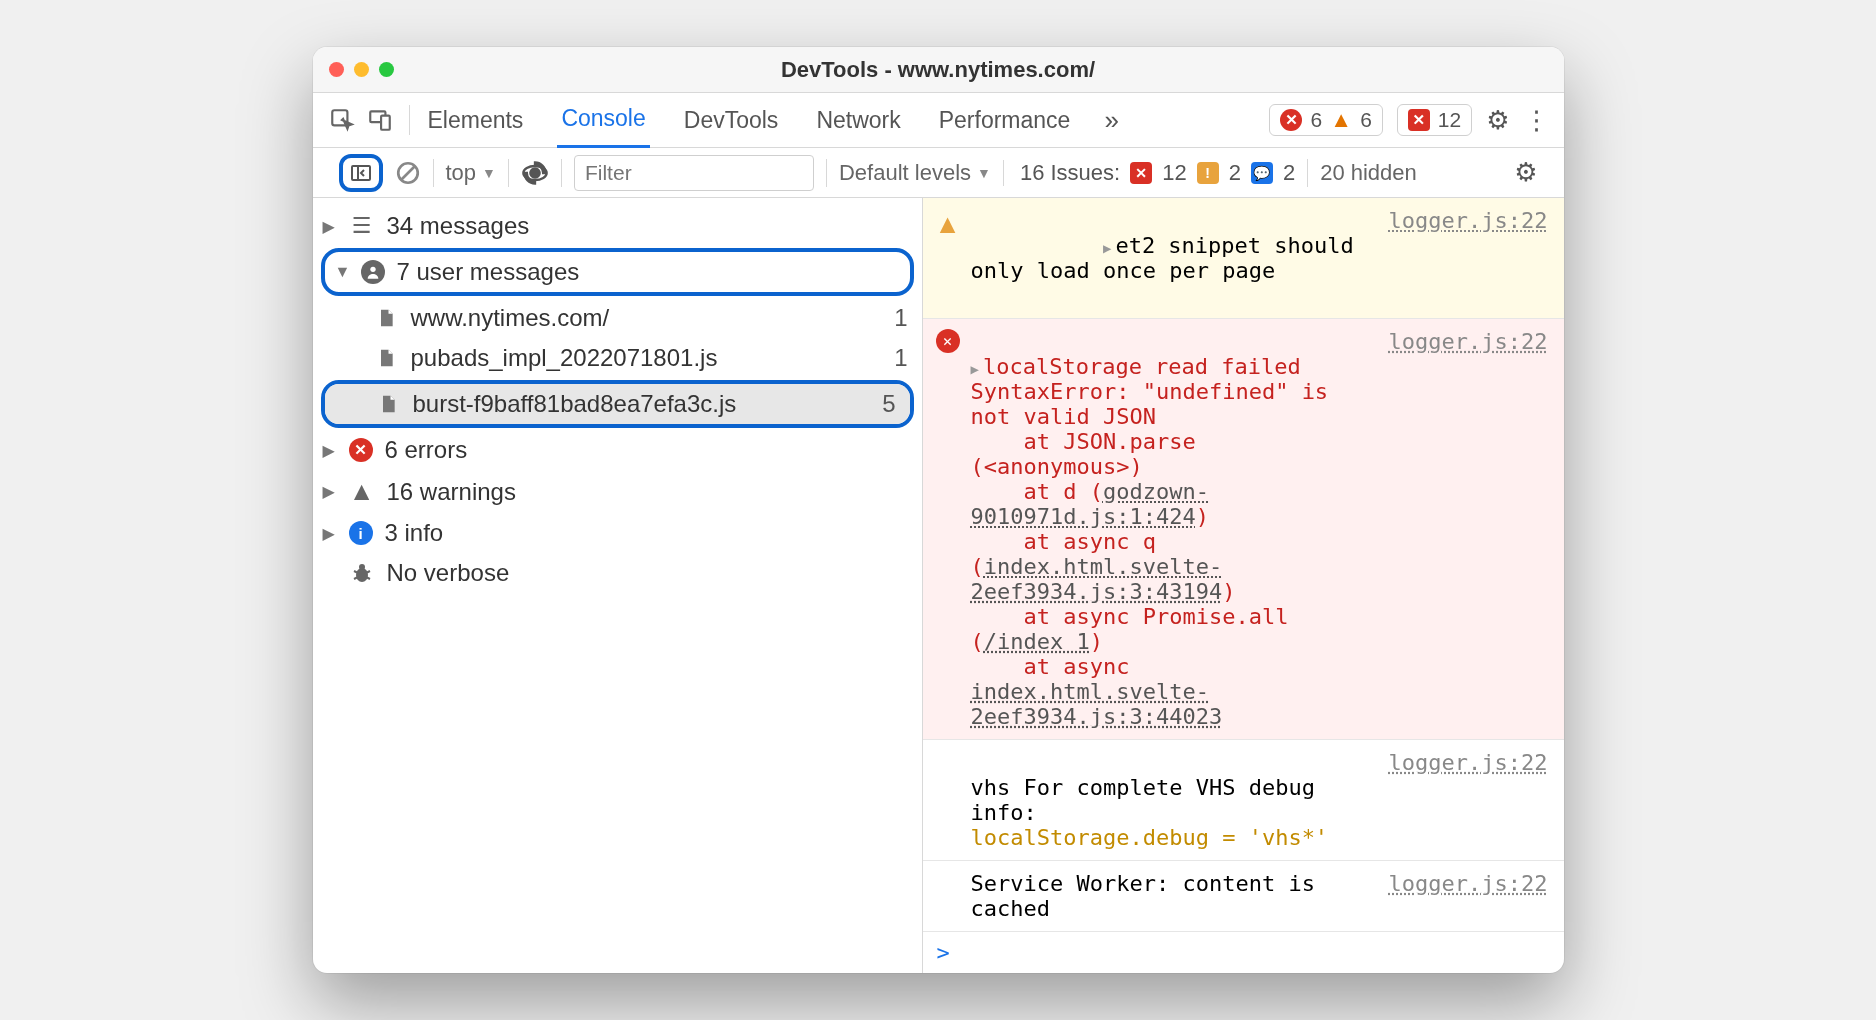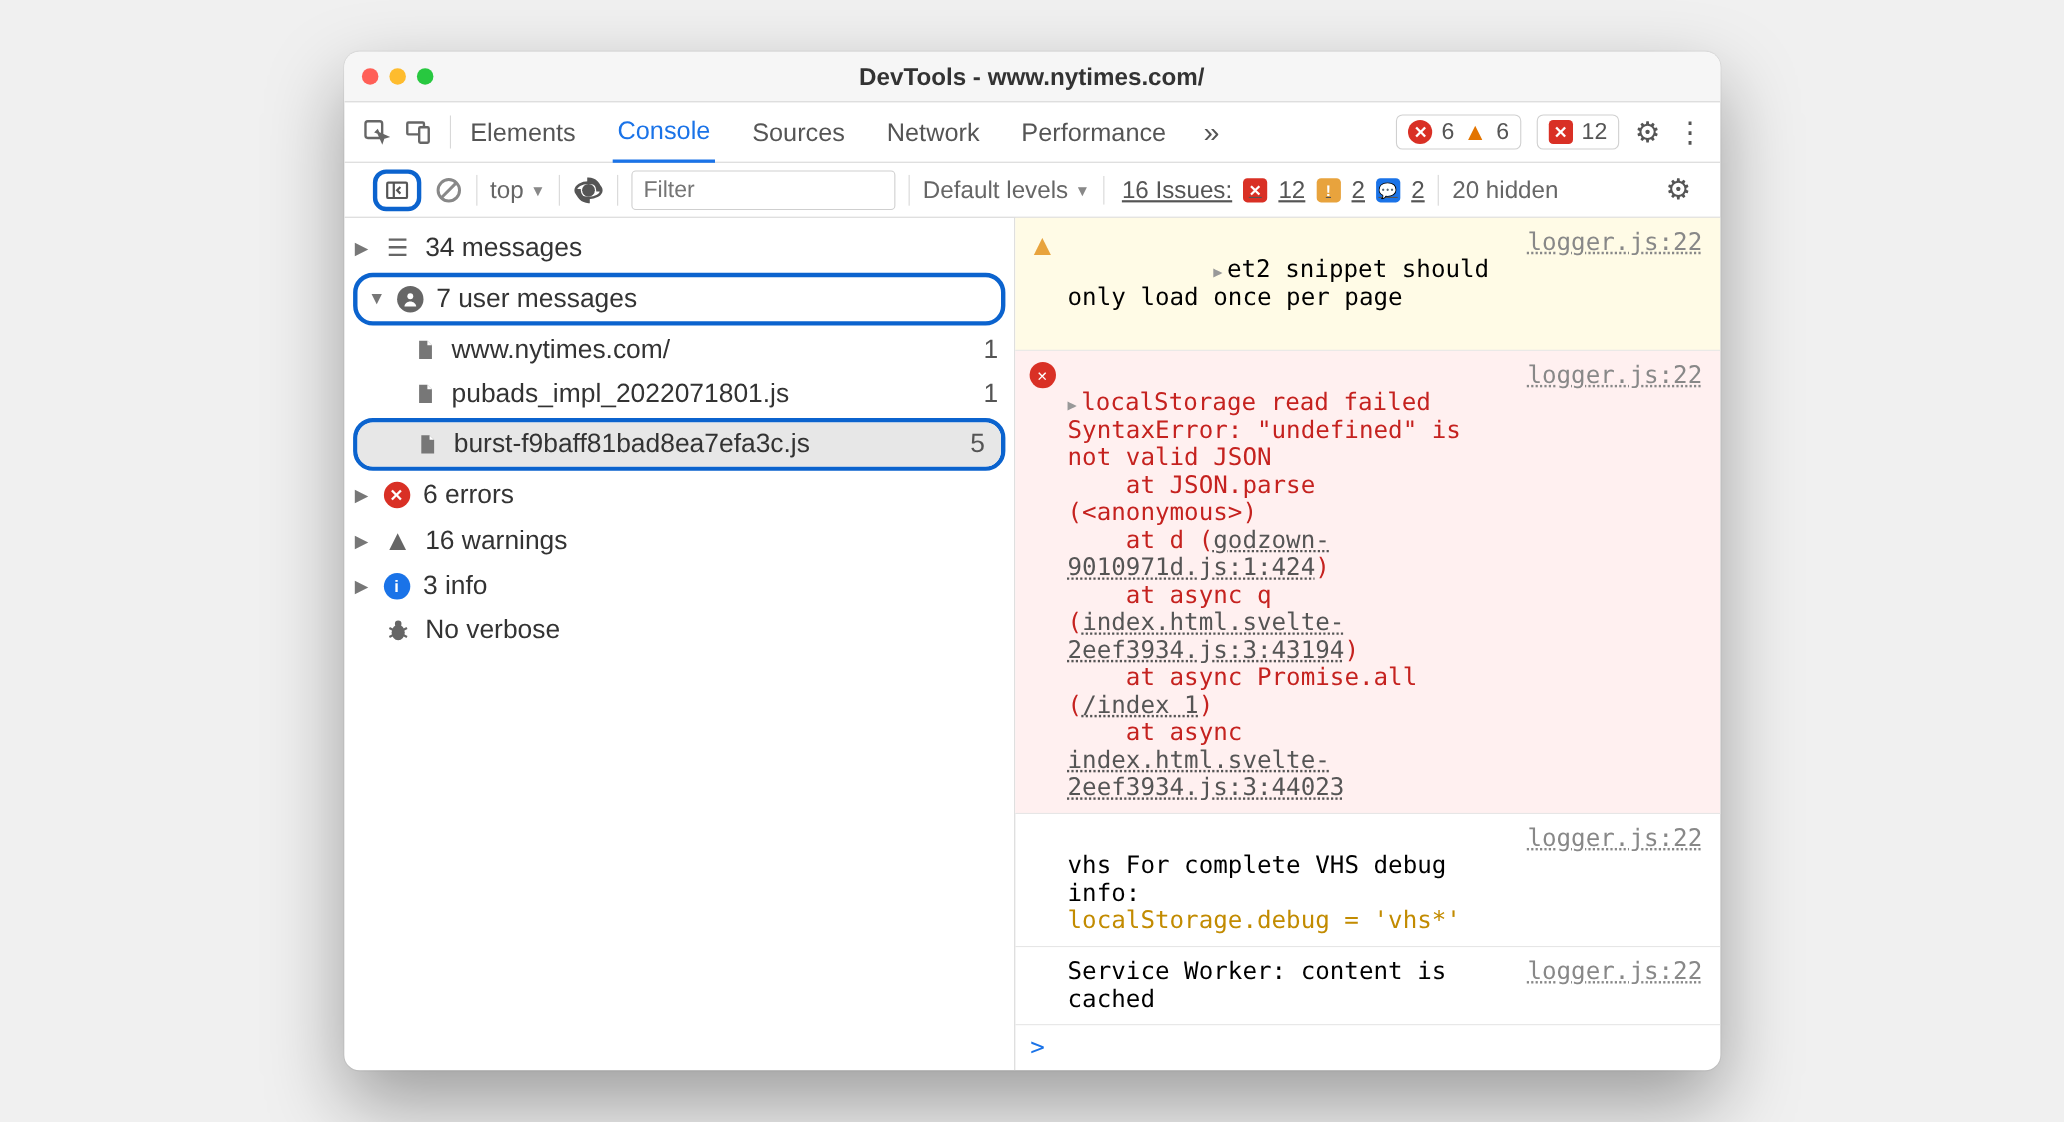--- a/index.html
+++ b/index.html
@@ -74,21 +74,21 @@
     display:flex; align-items:center;
     padding: 0 26px; gap: 12px; font-size: 22px; color:#555;
   }
   .hl-box { border: 4px solid #0b63ce; border-radius: 12px; padding: 3px 6px; display:inline-flex; align-items:center; }
   .ctb-btn { color:#666; display:flex; align-items:center; gap:6px; }
   .ctb-sep { width:1px; height:28px; background:#d8d8d8; }
   .filter-input {
     border:1px solid #cfcfcf; border-radius:4px; padding:5px 10px;
     font-size:21px; width: 240px; color:#555; background:#fff;
   }
-  .issues-box { display:flex; align-items:center; gap:10px; border-left:1px solid #d8d8d8; padding-left:16px;text-decoration:underline; }
+  .issues-box { display:flex; align-items:center; gap:10px; border-left:1px solid #d8d8d8; padding-left:16px; }
   .sq { width:22px; height:22px; border-radius:4px; display:inline-flex; align-items:center; justify-content:center; color:#fff; font-weight:700; font-size:14px; }
   .sq-err{background:#d93025;} .sq-warn{background:#e8a33d;} .sq-info{background:#1a73e8;}
 
   
   .split { display:flex; min-height: 520px; }
   .sidebar { width: 610px; border-right:1px solid #d8d8d8; padding: 8px 0 20px 0; }
   .srow { display:flex; align-items:center; padding: 6px 14px 6px 10px; font-size:24px; color:#333; gap:12px; }
   .srow .tri { width:14px; color:#777; font-size:16px; }
   .srow .cicon { width:26px; display:flex; justify-content:center; color:#666; }
   .srow .cnt { margin-left:auto; color:#555; }
@@ -144,21 +144,21 @@
     <span class="icon-btn">
       <svg width="26" height="26" viewBox="0 0 24 24" fill="none" stroke="#666" stroke-width="2">
           <rect x="3" y="4" width="14" height="10" rx="1"></rect>
           <rect x="13" y="8" width="8" height="13" rx="1" fill="#fff"></rect>
         </svg>
     </span>
     <span class="tabbar-sep"></span>
     <div class="tabs">
       <div class="tab">Elements</div>
       <div class="tab active">Console</div>
-      <div class="tab">Sources</div>
+      <div class="tab">DevTools</div>
       <div class="tab">Network</div>
       <div class="tab">Performance</div>
       <span class="chev-more">»</span>
     </div>
     <div class="tabbar-right">
       <span class="pill">
         <span class="icn icn-err">✕</span>
         <span>6</span>
         <span class="icn icn-warn">▲</span>
         <span>6</span>

